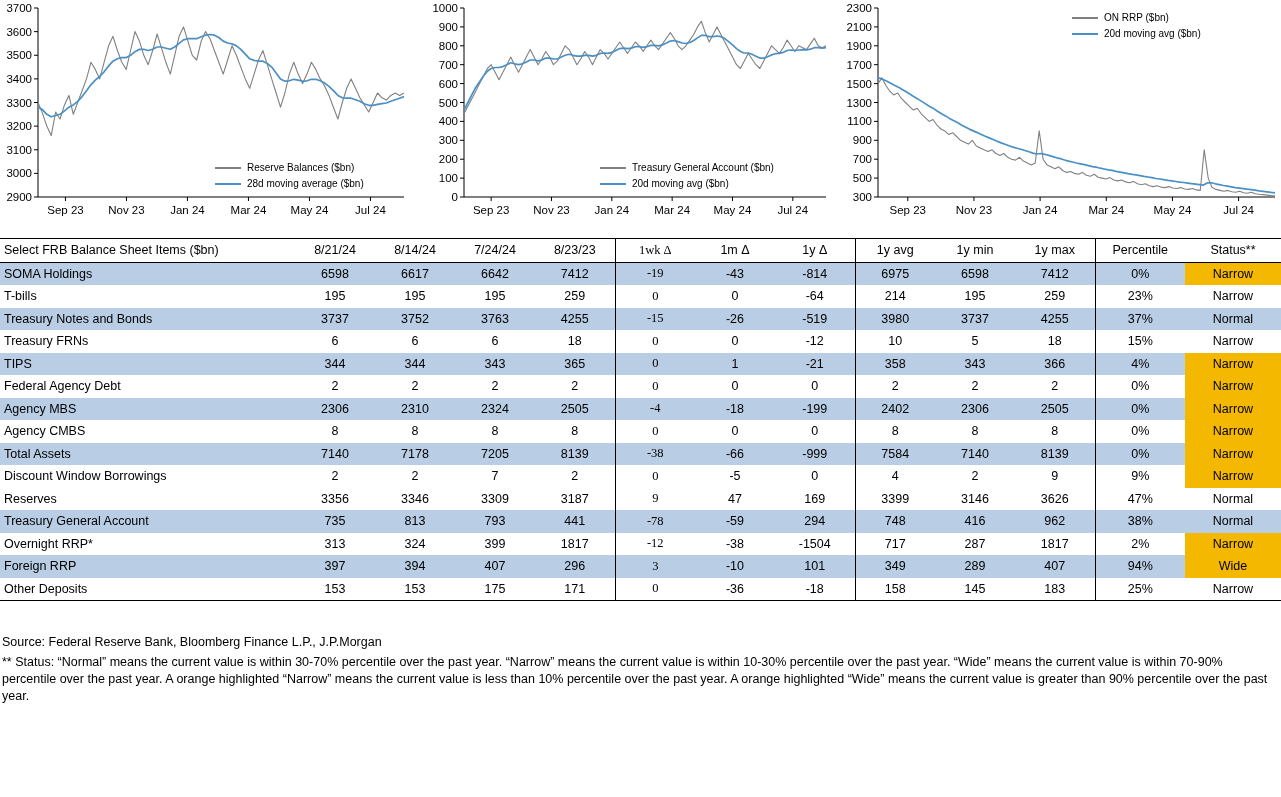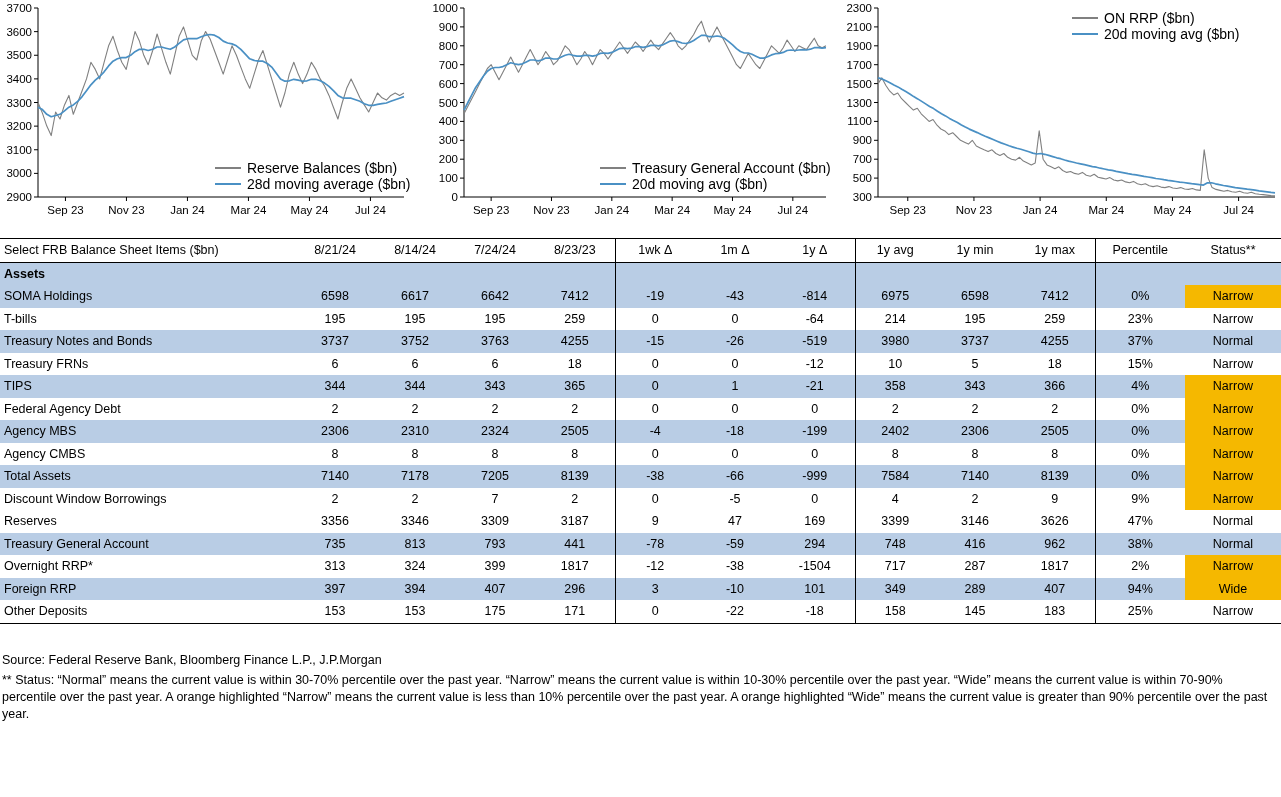--- a/index.html
+++ b/index.html
@@ -28,21 +28,21 @@
   .chart-box {
     position: absolute;
     top: 0;
     height: 225px;
   }
   .chart-box svg {
     display: block;
   }
   .legend {
     position: absolute;
-    font-size: 14px;
+    font-size: 10px;
     line-height: 16px;
   }
   .legend-row {
     display: flex;
     align-items: center;
     white-space: nowrap;
   }
   .legend-swatch {
     width: 26px;
     height: 2px;
@@ -84,27 +84,27 @@
     text-align: left;
   }
   .ind1 { padding-left: 10px; margin-top: 32px; }
   .ind2 { padding-left: 18px; }
   .sec {
     font-weight: bold;
     background: #b9cde5;
   }
   .shade { background: #b9cde5; }
   .orange { background: #f5b800; }
-  .vline-l { border-left: 1.1px solid #000; }
+  .vline-l { border-left: 1.1px solid #000; font-family: Liberation Serif, serif; }
   .vline-r { border-right: 1.1px solid #000; }
   .lastrow td { border-bottom: 1.3px solid #000; }
   .notes {
     position: absolute;
     left: 2px;
-    top: 652px;
+    top: 634px;
     width: 1275px;
     font-size: 12.5px;
     line-height: 17.5px;
   }
   .notes div { margin-bottom: 2px; }
   .note-wrap { line-height: 17px; }
 </style>
 </head>
 <body>
 
@@ -292,35 +292,20 @@
             <td class=" vline-l">1wk Δ</td>
             <td>1m Δ</td>
             <td class=" vline-r">1y Δ</td>
             <td>1y avg</td>
             <td>1y min</td>
             <td class=" vline-r">1y max</td>
             <td>Percentile</td>
             <td>Status**</td>
           </tr>
           <tr>
-            <td class="lbl sec">Assets</td>
-            <td class="sec">&nbsp;</td>
-            <td class="sec">&nbsp;</td>
-            <td class="sec">&nbsp;</td>
-            <td class="sec">&nbsp;</td>
-            <td class="sec vline-l">&nbsp;</td>
-            <td class="sec">&nbsp;</td>
-            <td class="sec vline-r">&nbsp;</td>
-            <td class="sec">&nbsp;</td>
-            <td class="sec">&nbsp;</td>
-            <td class="sec vline-r">&nbsp;</td>
-            <td class="sec">&nbsp;</td>
-            <td class="sec">&nbsp;</td>
-          </tr>
-          <tr>
             <td class="lbl shade ind1">SOMA Holdings</td>
             <td class="num shade">6598</td>
             <td class="num shade">6617</td>
             <td class="num shade">6642</td>
             <td class="num shade">7412</td>
             <td class="num shade vline-l">-19</td>
             <td class="num shade">-43</td>
             <td class="num shade vline-r">-814</td>
             <td class="num shade">6975</td>
             <td class="num shade">6598</td>
@@ -523,21 +508,21 @@
             <td class="num shade">94%</td>
             <td class="num orange">Wide</td>
           </tr>
           <tr class="lastrow">
             <td class="lbl ind1">Other Deposits</td>
             <td class="num">153</td>
             <td class="num">153</td>
             <td class="num">175</td>
             <td class="num">171</td>
             <td class="num vline-l">0</td>
-            <td class="num">-22</td>
+            <td class="num">-36</td>
             <td class="num vline-r">-18</td>
             <td class="num">158</td>
             <td class="num">145</td>
             <td class="num vline-r">183</td>
             <td class="num">25%</td>
             <td class="num">Narrow</td>
           </tr>
         </tbody>
     </table>
   </div>

